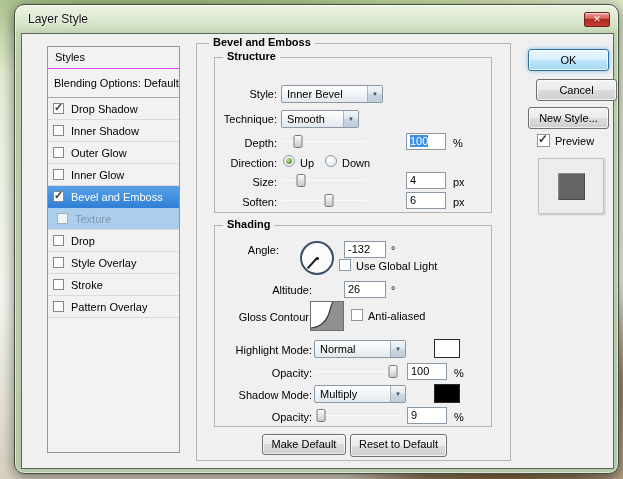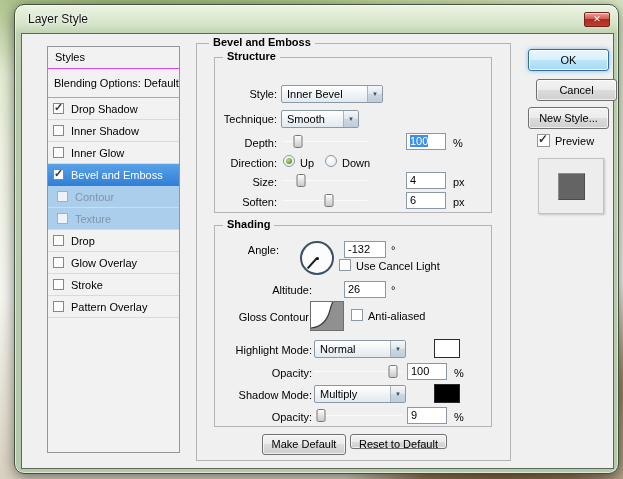--- a/index.html
+++ b/index.html
@@ -114,21 +114,21 @@
   .sw-high{left:219px;top:113px;}
   .lab-hop{left:0;top:141px;width:97px;} .sld-hop{left:99px;top:139px;width:88px;}
   .inp-hop{left:192px;top:137px;width:40px;} .unit-hop{left:239px;top:141px;}
   .lab-smode{left:0;top:163px;width:97px;} .cmb-smode{left:99px;top:159px;width:92px;}
   .sw-shadow{left:219px;top:158px;}
   .lab-sop{left:0;top:185px;width:97px;} .sld-sop{left:99px;top:183px;width:88px;}
   .inp-sop{left:192px;top:181px;width:40px;} .unit-sop{left:239px;top:185px;}
 
   
   .btn-makedef{left:65px;top:390px;width:84px;height:21px;line-height:19px;}
-  .btn-resetdef{left:153px;top:390px;width:97px;height:15px;line-height:19px;}
+  .btn-resetdef{left:153px;top:390px;width:97px;height:23px;line-height:19px;}
   .btn-ok{left:506px;top:15px;width:81px;height:22px;line-height:20px;}
   .btn-cancel{left:506px;top:45px;width:81px;height:22px;line-height:20px;margin-left:8px;}
   .btn-newstyle{left:506px;top:73px;width:81px;height:22px;line-height:20px;}
   .cb-preview{left:515px;top:100px;width:13px;height:13px;}
   .ltext-preview{left:533px;top:101px;}
   .preview-thumb{position:absolute;left:516px;top:124px;width:66px;height:56px;background:#ededed;
     border:1px solid #c2c2c2;box-shadow:1px 1px 2px rgba(0,0,0,.18);}
   .preview-thumb .inner{position:absolute;left:19px;top:14px;width:27px;height:27px;background:#646464;
     box-shadow:inset 1px 1px 0 rgba(255,255,255,.25), inset -1px -1px 0 rgba(0,0,0,.25);}
 </style>
@@ -154,41 +154,41 @@
           <div class="style-row">
             <span class="cb checked"></span>
             <span class="lbl">Drop Shadow</span>
           </div>
           <div class="style-row">
             <span class="cb"></span>
             <span class="lbl">Inner Shadow</span>
           </div>
           <div class="style-row">
             <span class="cb"></span>
+            <span class="lbl">Outer Glow</span>
+          </div>
+          <div class="style-row">
+            <span class="cb"></span>
             <span class="lbl">Inner Glow</span>
           </div>
           <div class="style-row selected">
             <span class="cb checked"></span>
             <span class="lbl">Bevel and Emboss</span>
           </div>
           <div class="style-row sub">
             <span class="cb"></span>
-            <span class="lbl">Contour</span>
-          </div>
-          <div class="style-row sub">
-            <span class="cb"></span>
             <span class="lbl">Texture</span>
           </div>
           <div class="style-row">
             <span class="cb"></span>
             <span class="lbl">Drop</span>
           </div>
           <div class="style-row">
             <span class="cb"></span>
-            <span class="lbl">Glow Overlay</span>
+            <span class="lbl">Style Overlay</span>
           </div>
           <div class="style-row">
             <span class="cb"></span>
             <span class="lbl">Stroke</span>
           </div>
           <div class="style-row">
             <span class="cb"></span>
             <span class="lbl">Pattern Overlay</span>
           </div>
         </div>
@@ -250,21 +250,21 @@
 
         <span class="flabel lab-angle">Angle:</span>
         <div class="dial">
           <div class="line" style="transform: rotate(132deg);"></div>
           <div class="dot"></div>
         </div>
         <div class="tbox inp-angle">-132</div>
         <span class="slabel unit-angle">°</span>
 
         <div class="xcb cb-global"></div>
-        <span class="slabel ltext-global">Use Cancel Light</span>
+        <span class="slabel ltext-global">Use Global Light</span>
 
         <span class="flabel lab-alt">Altitude:</span>
         <div class="tbox inp-alt">26</div>
         <span class="slabel unit-alt">°</span>
 
         <span class="flabel lab-gloss">Gloss Contour:</span>
         <div class="gloss">
           <svg width="32" height="28" viewBox="0 0 32 28">
             <path d="M0 26 C 10 25 16 20 19 8 C 20 4 21 1 22 0 L 32 0 L 32 28 L 0 28 Z" fill="#909090"></path>
             <path d="M0 26 C 10 25 16 20 19 8 C 20 4 21 1 22 0" fill="none" stroke="#3a3a3a" stroke-width="1.2"></path>

